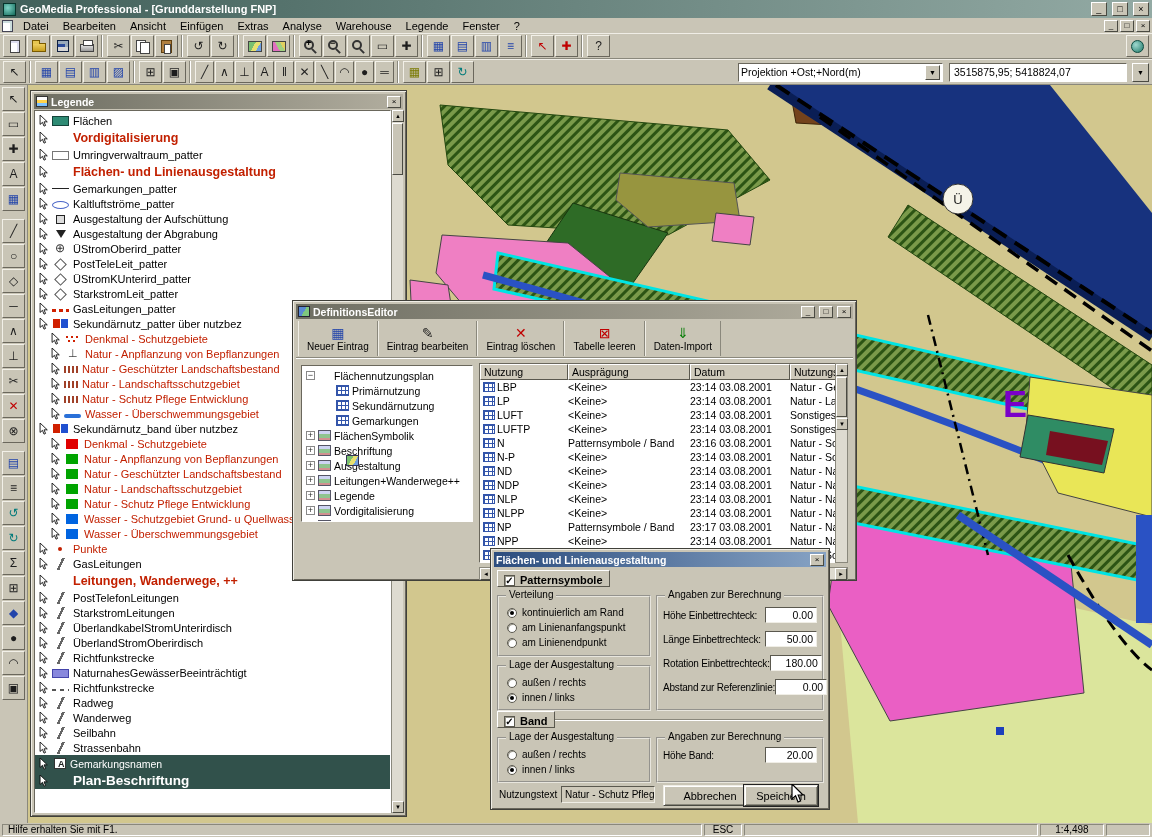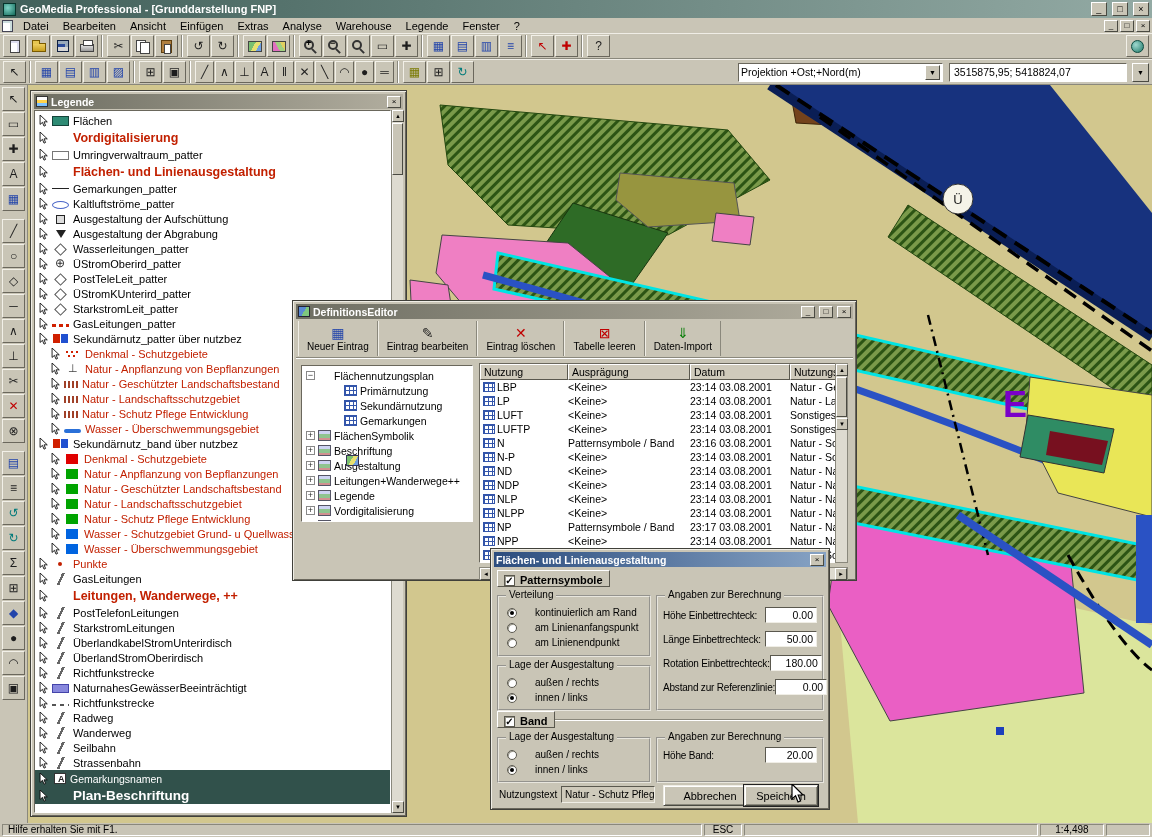--- a/index.html
+++ b/index.html
@@ -115,21 +115,21 @@
 .sthumb{height:52px;background:#c9c5b6;border:1px solid;border-color:#fff #4a4a42 #4a4a42 #fff;margin:1px 0}
 .vscroll .fill{flex:1}
 
 
 .etoolbar{position:absolute;left:3px;top:19px;right:3px;height:38px;border-bottom:1px solid #8a887c;box-shadow:0 1px 0 #fff;display:flex;align-items:stretch;padding:1px 2px}
 .ebtn{display:flex;flex-direction:column;align-items:center;justify-content:center;gap:1px;background:#c9c5b6;border:none;border-left:1px solid #f0eee6;border-right:1px solid #8a887c;padding:1px 8px}
 .eico{font-size:14px;line-height:14px}
 .elbl{font-size:10px}
 .tree{position:absolute;left:8px;top:64px;width:172px;height:157px;background:#fff;border:1px solid;border-color:#6a675c #fff #fff #6a675c;overflow:hidden;padding:2px 0}
 .titem{display:flex;align-items:center;gap:3px;height:15px;padding-left:4px;white-space:nowrap;font-size:10.5px}
-.titem.lvl1{padding-left:30px}
+.titem.lvl1{padding-left:22px}
 .expbox{width:9px;height:9px;border:1px solid #888;background:#fff;font-size:9px;line-height:7px;text-align:center;flex:none;color:#333}
 .expbox.none{visibility:hidden}
 .expbox.plus::after{content:"+"}
 .expbox.minus::after{content:"−"}
 .tic{width:13px;height:11px;flex:none;border:1px solid #335;position:relative}
 .tic.table{background:#fff;background-image:linear-gradient(#3355aa 1px,transparent 1px),linear-gradient(90deg,#3355aa 1px,transparent 1px);background-size:4px 4px;border-color:#3355aa}
 .tic.map{background:linear-gradient(120deg,#7ac070 40%,#e8e070 40% 70%,#70a0e0 70%)}
 .tic.layer{background:linear-gradient(#cdd3f2 0 3px,#8fc48f 3px 7px,#d29090 7px 11px);border-color:#556}
 .tbl{position:absolute;left:186px;top:62px;width:358px;height:200px;background:#fff;border:1px solid;border-color:#6a675c #fff #fff #6a675c;overflow:hidden}
 .thead{display:flex;height:16px}
@@ -140,21 +140,21 @@
 .tc{font-size:10.5px;overflow:hidden;padding-right:2px;flex:none}
 .rc1{width:71px}.rc2{width:122px}.rc3{width:100px}.rc4{flex:1}
 .tvscroll{position:absolute;right:8px;top:62px;width:13px;height:200px;background:#dedbd0;border:1px solid #8a887c;display:flex;flex-direction:column}
 .hscroll{position:absolute;left:186px;right:8px;top:266px;height:13px;background:#dedbd0;border:1px solid #8a887c;display:flex;align-items:center}
 .hthumb{width:90px;height:10px;background:#c9c5b6;border:1px solid;border-color:#fff #4a4a42 #4a4a42 #fff;margin:0 1px}
 .hscroll .fill{flex:1}
 
 
 .grp{position:absolute;border:2px groove #e8e6de;padding-top:8px}
 .gl{position:absolute;top:-8px;left:7px;background:#c9c5b6;padding:0 3px;font-size:10px}
-.ropt{display:flex;align-items:center;gap:18px;height:15px;padding-left:8px;white-space:nowrap;font-size:10px}
+.ropt{display:flex;align-items:center;gap:5px;height:15px;padding-left:8px;white-space:nowrap;font-size:10px}
 .radio{width:10px;height:10px;border-radius:50%;background:#fff;border:1px solid #5a584e;box-shadow:inset 1px 1px 0 #9a988c;flex:none}
 .radio.on{display:flex;align-items:center;justify-content:center}
 .radio.on::after{content:"";width:4px;height:4px;background:#000;border-radius:50%}
 .frow{display:flex;align-items:center;justify-content:space-between;height:24px;padding:0 5px;white-space:nowrap}
 .flab{font-size:10px;letter-spacing:-0.2px}
 .fld{width:52px;height:16px;background:#fff;border:1px solid;border-color:#5a584e #f0eee6 #f0eee6 #5a584e;text-align:right;font-size:10.5px;line-height:14px;padding:0 3px;flex:none}
 .dhead{position:absolute;display:flex;align-items:flex-end;gap:5px;background:#c9c5b6;border:1px solid;border-color:#fff #5a584e #5a584e #fff;height:17px;padding:0 6px;font-weight:bold;font-size:11px}
 .chk{width:11px;height:11px;background:#fff;border:1px solid #5a584e;box-shadow:inset 1px 1px 0 #9a988c;font-size:10px;line-height:9px;text-align:center;font-weight:bold;flex:none}
 .chk::after{content:"✓"}
 .bandline{position:absolute;left:6px;right:6px;top:170px;border-top:1px solid #8a887c;border-bottom:1px solid #fff}
@@ -669,27 +669,20 @@
       </div>
 
       <div class="lrow">
         <svg class="cur" viewBox="0 0 10 14">
           <path d="M1,0 L1,11 L3.8,8.6 L5.6,13 L7.4,12.2 L5.6,8 L9.4,8 Z" fill="#fff" stroke="#000" stroke-width="1"></path>
         </svg>
         <span class="sym black-triangle"></span>
         <span class="lbl">Ausgestaltung der Abgrabung</span>
       </div>
 
-      <div class="lrow">
-        <svg class="cur" viewBox="0 0 10 14">
-          <path d="M1,0 L1,11 L3.8,8.6 L5.6,13 L7.4,12.2 L5.6,8 L9.4,8 Z" fill="#fff" stroke="#000" stroke-width="1"></path>
-        </svg>
-        <span class="sym diamond-outline"></span>
-        <span class="lbl">Wasserleitungen_patter</span>
-      </div>
 
       <div class="lrow">
         <svg class="cur" viewBox="0 0 10 14">
           <path d="M1,0 L1,11 L3.8,8.6 L5.6,13 L7.4,12.2 L5.6,8 L9.4,8 Z" fill="#fff" stroke="#000" stroke-width="1"></path>
         </svg>
         <span class="sym circle-cross"></span>
         <span class="lbl">ÜStromOberird_patter</span>
       </div>
 
       <div class="lrow">

